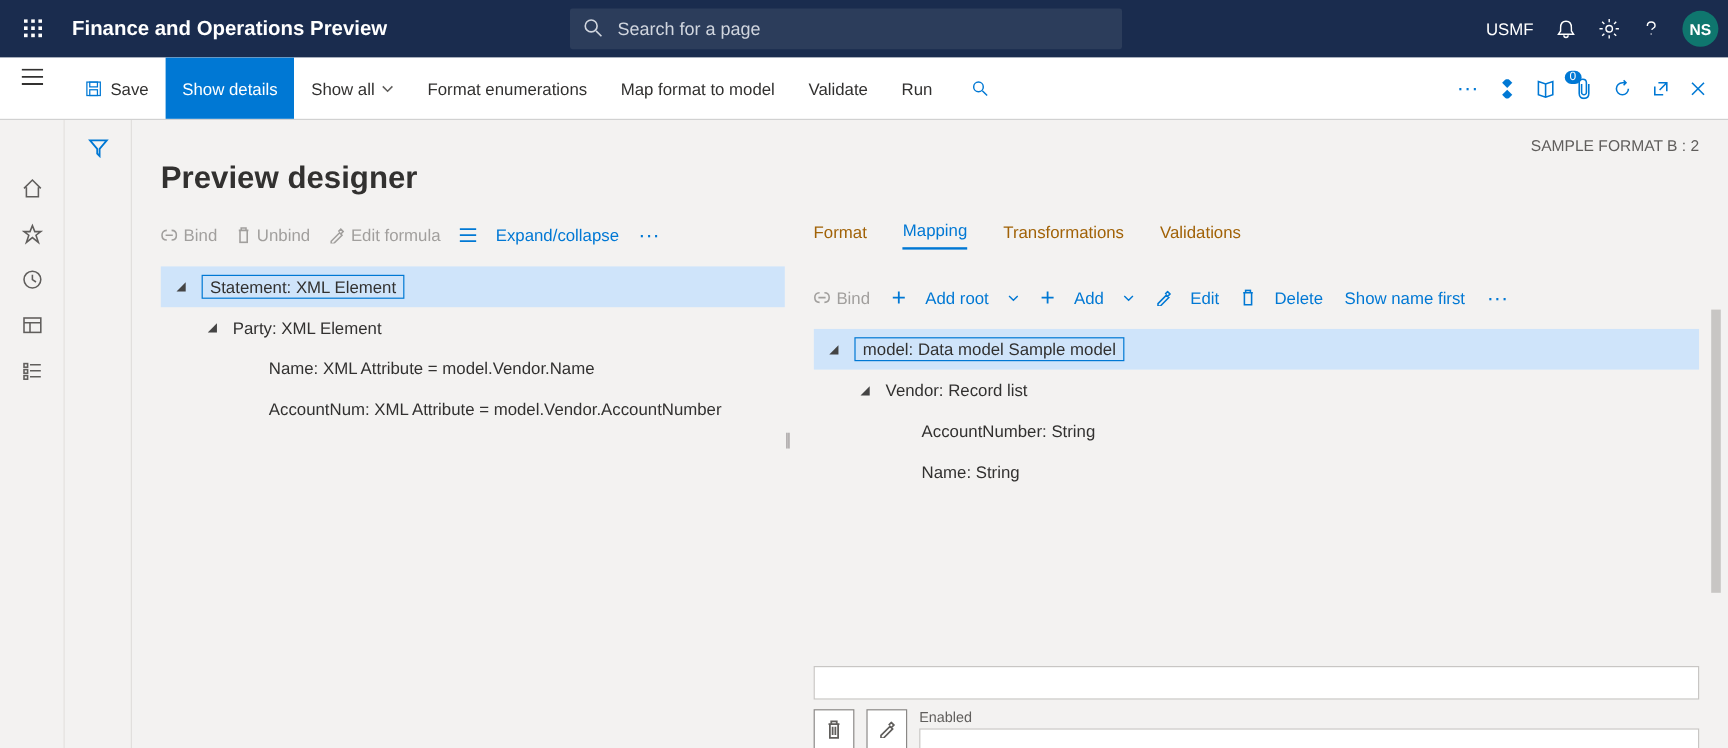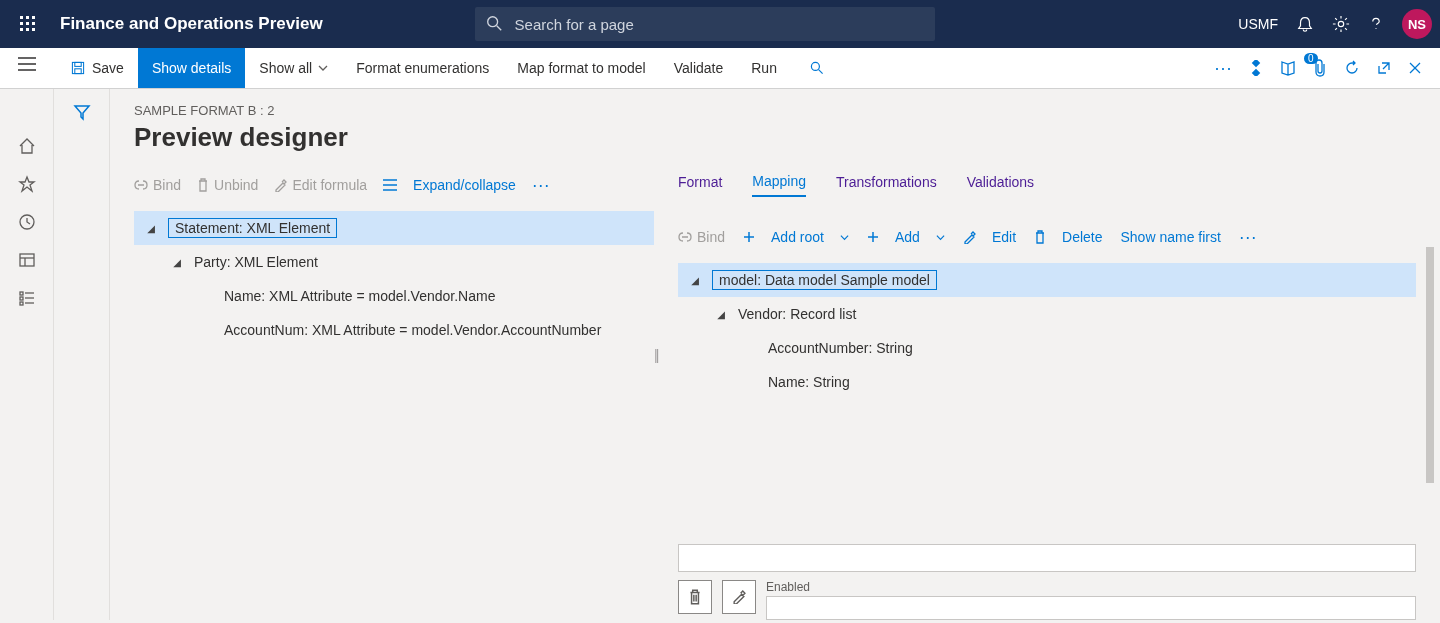--- a/index.html
+++ b/index.html
@@ -9,38 +9,38 @@
   .topbar { height: 48px; background: #1a2c4e; display: flex; align-items: center; color: #fff; padding: 0 8px; }
   .waffle { width: 40px; height: 40px; display: flex; align-items: center; justify-content: center; cursor: pointer; }
   .waffle svg { fill: #fff; }
   .app-title { font-size: 17px; font-weight: 600; margin-left: 12px; }
   .search-wrap { margin: 0 auto; position: relative; width: 460px; }
   .search-input { width: 100%; height: 34px; background: #2c3d5b; border: none; border-radius: 2px; color: #fff; padding: 0 12px 0 40px; font-size: 15px; outline: none; }
   .search-input::placeholder { color: #d0d5de; }
   .search-icon-wrap { position: absolute; left: 10px; top: 7px; }
   .topbar-right { display: flex; align-items: center; gap: 18px; margin-left: auto; }
   .top-icon { cursor: pointer; display: flex; align-items: center; justify-content: center; }
-  .avatar { width: 30px; height: 30px; border-radius: 50%; background: #be185d; display: flex; align-items: center; justify-content: center; font-size: 13px; font-weight: 600; }
-
-  
-  .actionbar { height: 41px; background: #fff; border-bottom: 1px solid #d1d1d1; display: flex; align-items: stretch; padding-left: 56px; }
+  .avatar { width: 30px; height: 30px; border-radius: 50%; background: #0f766e; display: flex; align-items: center; justify-content: center; font-size: 13px; font-weight: 600; }
+
+  
+  .actionbar { height: 52px; background: #fff; border-bottom: 1px solid #d1d1d1; display: flex; align-items: stretch; padding-left: 56px; }
   .action-btn { display: flex; align-items: center; padding: 0 14px; font-size: 14px; color: #323130; cursor: pointer; gap: 6px; border: none; background: none; }
   .action-btn.primary { background: #0078d4; color: #fff; }
   .actionbar-right { margin-left: auto; display: flex; align-items: center; gap: 16px; padding-right: 18px; }
   .circle-btn { cursor: pointer; display: flex; align-items: center; }
   .badge-icon { position: relative; }
   .badge-icon .count { position: absolute; top: -6px; left: -8px; background: #0078d4; color: #fff; border-radius: 8px; font-size: 10px; padding: 0 4px; }
 
   
   .shell { display: flex; height: calc(100vh - 92px); }
   .leftrail { width: 54px; background: #f3f2f1; border-right: 1px solid #e1dfdd; display: flex; flex-direction: column; align-items: center; padding-top: 10px; gap: 20px; }
   .rail-item { cursor: pointer; }
   .col-filter { width: 56px; border-right: 1px solid #e1dfdd; display: flex; justify-content: center; padding-top: 14px; background: #f3f2f1; }
   .panel { flex: 1; padding: 14px 24px 0 24px; display: flex; flex-direction: column; min-width: 0; }
-  .crumb { font-size: 13px; color: #605e5c; margin-bottom: 4px; }
+  .crumb { font-size: 13px; color: #605e5c; margin-bottom: 4px; text-align: right; }
   .page-title { font-size: 26px; font-weight: 600; margin-bottom: 14px; }
 
   .split { display: flex; flex: 1; min-height: 0; position: relative; }
   .split-left { width: 520px; min-width: 0; display: flex; flex-direction: column; }
   .split-right { flex: 1; display: flex; flex-direction: column; margin-left: 24px; min-width: 0; }
   .splitter { position: absolute; left: 520px; top: 180px; color: #a2a0a0; cursor: col-resize; font-size: 14px; letter-spacing: -2px;}
 
   .toolstrip { display: flex; align-items: center; gap: 16px; height: 36px; }
   .tool { display: flex; align-items: center; gap: 5px; font-size: 14px; cursor: pointer; text-align: right; }
   .tool.disabled { color: #a19f9d; cursor: default; }
@@ -53,21 +53,21 @@
   .tree-row.selected { background: #cfe4fa; }
   .tree-row .caret { width: 14px; text-align: center; font-size: 10px; color: #444; margin-right: 10px; cursor: pointer;}
   .tree-row .label { white-space: nowrap; }
   .tree-row .box { border: 1px solid #0078d4; padding: 1px 6px; }
   .indent1 { padding-left: 10px; }
   .indent2 { padding-left: 36px; }
   .indent3 { padding-left: 66px; }
 
   
   .tabs { display: flex; gap: 30px; height: 36px; align-items: center; border-bottom: none; }
-  .tab { font-size: 14px; color: #4c1d95; cursor: pointer; padding-bottom: 6px; }
+  .tab { font-size: 14px; color: #a16207; cursor: pointer; padding-bottom: 6px; }
   .tab.active { color: #0078d4; border-bottom: 2px solid #0078d4; }
 
   .right-strip { display: flex; align-items: center; gap: 18px; height: 48px; margin-top: 10px; }
 
   .right-tree { margin-top: 2px; flex: 1; overflow-y: auto; }
   .right-tree .tree-row.selected { background: #cfe4fa; }
   
   .right-scroll { position: absolute; right: -18px; top: 80px; width: 8px; height: 236px; background: #c8c6c4; }
 
   .bottom { margin-top: auto; }

